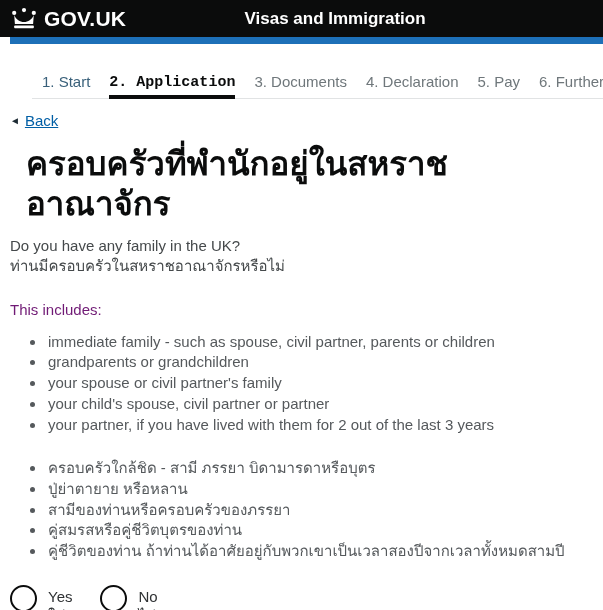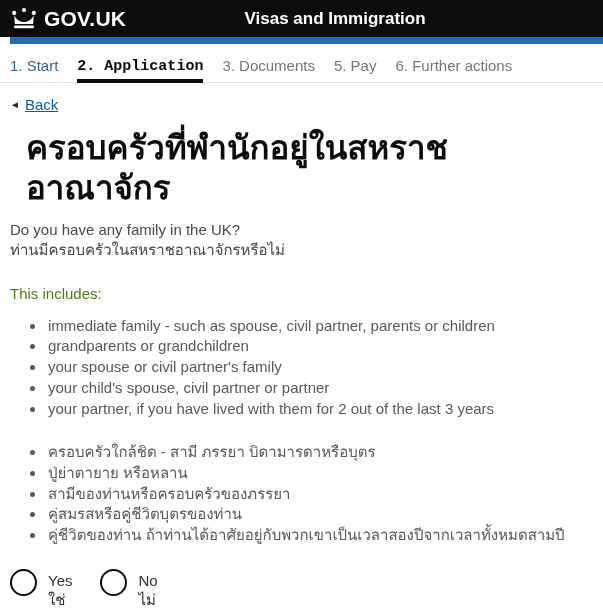--- a/index.html
+++ b/index.html
@@ -25,23 +25,23 @@
   .crown svg { display: block; }
   .service-name {
     position: absolute; left: 335px; transform: translateX(-50%);
     color: #fff; font-weight: bold; font-size: 17px; white-space: nowrap;
   }
   .blue-bar { height: 7px; background: #1d70b8; margin-left: 10px; }
 
   
   .steps {
     display: flex; gap: 19px; align-items: flex-end;
-    padding: 13px 10px 0 10px;
+    padding: 29px 10px 0 10px;
     border-bottom: 1px solid #e1e3e4;
-    font-size: 15px; white-space: nowrap;
+    font-size: 15px; white-space: nowrap; margin-left: 32px;
   }
   .step { color: #6f777b; padding-bottom: 8px; }
   .step.link { color: #39607a; cursor: pointer; }
   .step.current {
     color: #0b0c0c; font-weight: bold;
     padding-bottom: 4px; border-bottom: 4px solid #0b0c0c;
     margin-bottom: -1px; cursor: pointer; font-family: Liberation Mono, monospace;
   }
 
   
@@ -49,21 +49,21 @@
   .back-arrow { color: #1c2a33; font-size: 10px; line-height: 1; }
   .back-text { color: #005ea5; text-decoration: underline; cursor: pointer; }
 
   
   main { padding: 0 10px; }
   h1 {
     font-size: 33px; line-height: 1.2; font-weight: bold;
     color: #0b0c0c; margin: 15px 16px 13px;
   }
   .question { font-size: 15px; line-height: 1.32; margin: 0 0 25px; color: #45494b; }
-  .intro { font-size: 15px; margin: 0 0 14px; color: #4d7c0f; }
+  .intro { font-size: 15px; margin: 0 0 14px; color: #701a75; }
   ul.bullets {
     margin: 0 0 23px; padding-left: 36px;
     font-size: 15px; line-height: 1.38; color: #55595c;
   }
   ul.bullets li { padding-left: 2px; }
 
   
   .radio-row { display: flex; gap: 28px; margin: 15px 0 0; }
   .radio-option { display: flex; gap: 11px; cursor: pointer; }
   .radio-circle {
@@ -94,20 +94,21 @@
     <span class="logotype">GOV.UK</span>
   </a>
   <div class="service-name">Visas and Immigration</div>
 </header>
 <div class="blue-bar"></div>
 
 <nav class="steps">
   <span class="step link">1. Start</span>
   <span class="step current">2. Application</span>
   <span class="step">3. Documents</span>
+  <span class="step">4. Declaration</span>
   <span class="step">5. Pay</span>
   <span class="step">6. Further actions</span>
 </nav>
 
 <div class="back-row">
   <span class="back-arrow">◄</span>
   <a class="back-text">Back</a>
 </div>
 
 <main>

